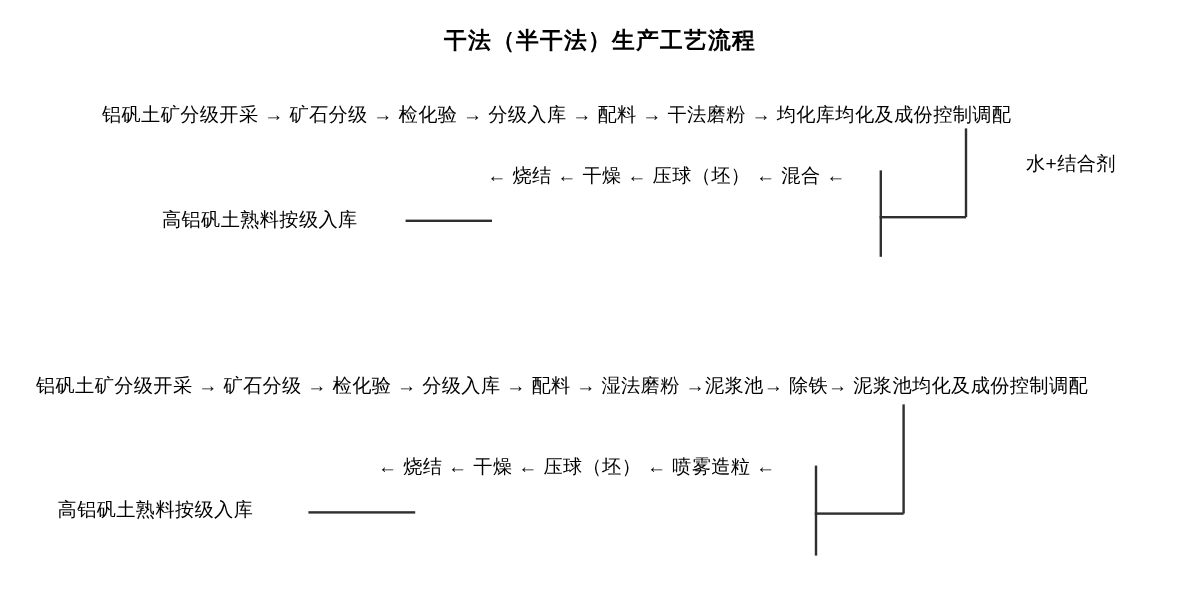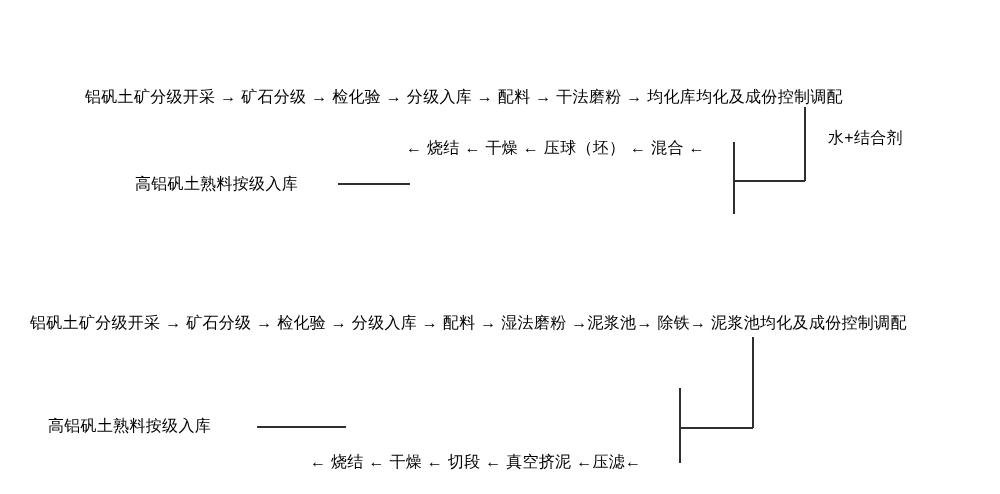--- a/index.html
+++ b/index.html
@@ -43,43 +43,44 @@
     position: absolute;
     height: 1.5px;
     background: #2f2f2f;
   }
 </style>
 </head>
 <body>
 
 <div class="canvas">
 
+  <div class="title" style="top:24px;">干法（半干法）生产工艺流程</div>
 
   <div class="flow" style="left:85px; top:87px;">铝矾土矿分级开采 → 矿石分级 → 检化验 → 分级入库 → 配料 → 干法磨粉 → 均化库均化及成份控制调配</div>
 
   <div class="vline" style="left:804px; top:107px; height:74px;"></div>
 
-  <div class="flow" style="left:828px; top:128px;">水+结合剂</div>
+  <div class="flow" style="left:855px; top:128px;">水+结合剂</div>
 
   <div class="flow" style="left:406px; top:138px;">← 烧结 ← 干燥 ← 压球（坯） ← 混合 ←</div>
 
   <div class="vline" style="left:733px; top:142px; height:72px;"></div>
   <div class="hline" style="left:733px; top:180px; width:72px;"></div>
 
   <div class="flow" style="left:135px; top:174px;">高铝矾土熟料按级入库</div>
   <div class="hline" style="left:338px; top:183px; width:72px;"></div>
 
 
 
   <div class="flow" style="left:30px; top:313px;">铝矾土矿分级开采 → 矿石分级 → 检化验 → 分级入库 → 配料 → 湿法磨粉 →泥浆池→ 除铁→ 泥浆池均化及成份控制调配</div>
 
   <div class="vline" style="left:752px; top:337px; height:91px;"></div>
 
+  <div class="flow" style="left:315px; top:380px;">← 烧结 ← 干燥 ← 压球（坯） ← 喷雾造粒 ←</div>
 
   <div class="vline" style="left:679px; top:388px; height:75px;"></div>
   <div class="hline" style="left:679px; top:427px; width:74px;"></div>
 
   <div class="flow" style="left:48px; top:416px;">高铝矾土熟料按级入库</div>
   <div class="hline" style="left:257px; top:426px; width:89px;"></div>
 
-  <div class="flow" style="left:310px; top:452px;">← 烧结 ← 干燥 ← 切段 ← 真空挤泥 ←压滤←</div>
 
 </div>
 
 </body></html>

